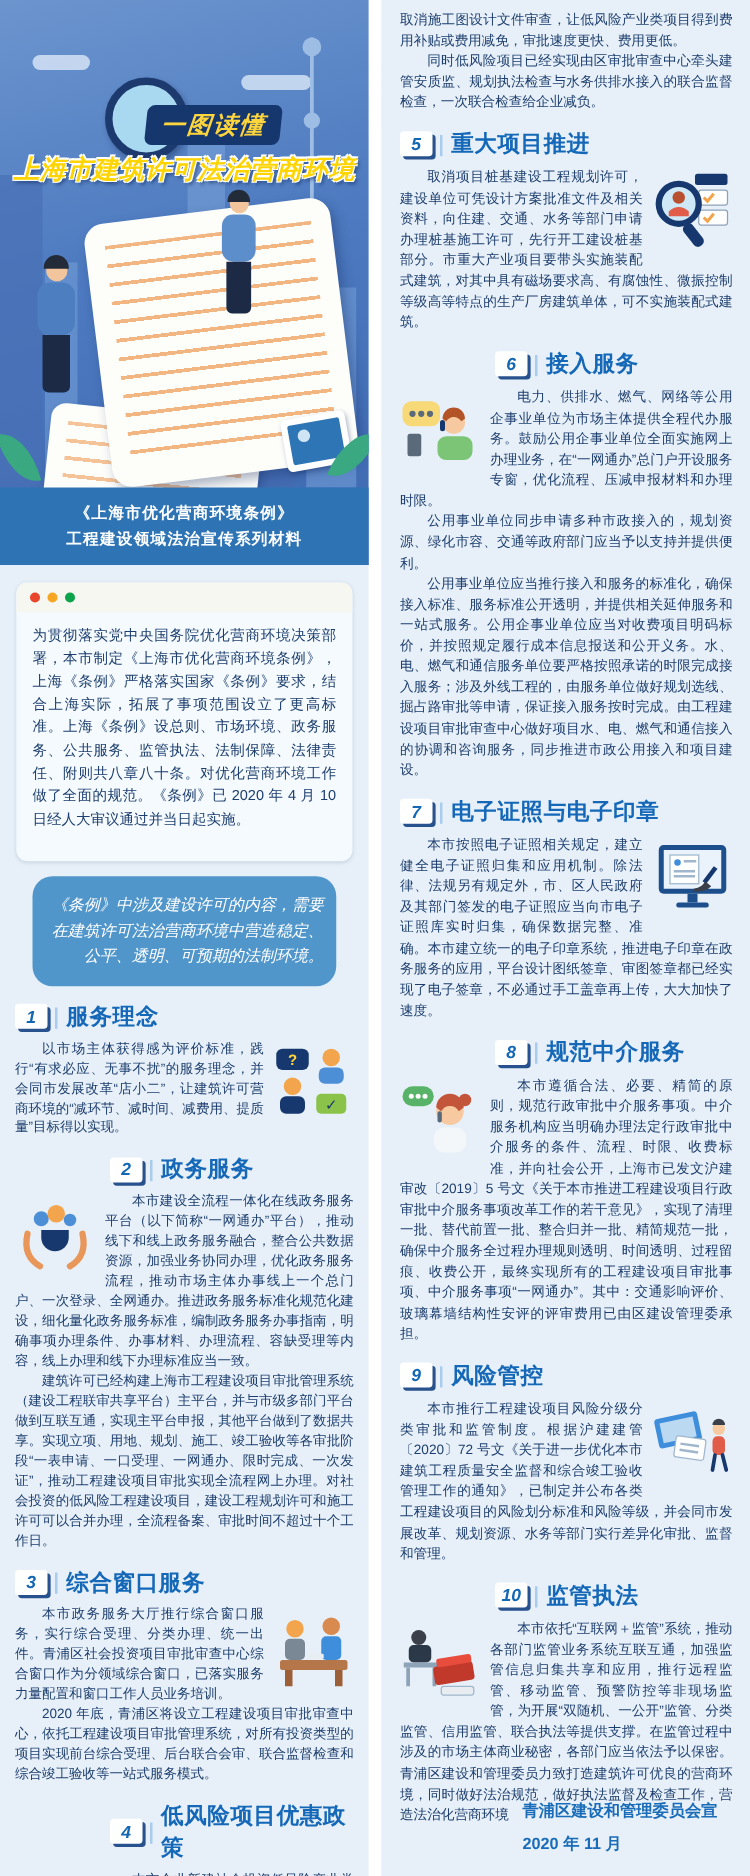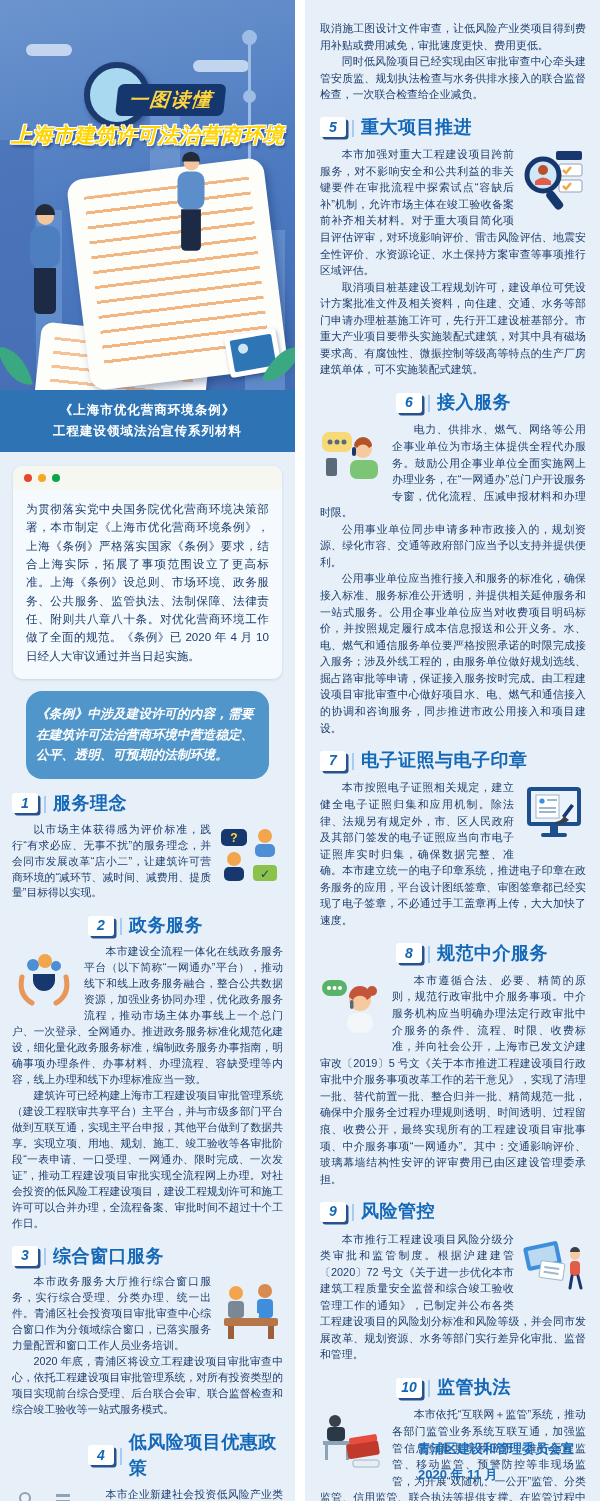--- a/index.html
+++ b/index.html
@@ -1,21 +1,21 @@
 <!DOCTYPE html>
 <html><head>
 <meta charset="utf-8">
 <style>
   html,body{margin:0;padding:0;background:#fff;}
   .page{width:600px;height:1501px;display:flex;background:#fff;overflow:hidden;
         font-family:"Liberation Sans","DejaVu Sans",sans-serif;color:#1d3e6e;}
   .col{overflow:hidden;background:#e7f0f8;box-sizing:border-box;}
   .col-left{width:296px;}
   .gutter{width:10px;background:#ffffff;flex:none;}
-  .col-right{width:296px;position:relative;padding:20px 14px 64px 15px;
+  .col-right{width:296px;position:relative;padding:8px 14px 64px 15px;
              font-size:10.9px;line-height:1.52;}
 
   
   .hero{position:relative;height:452px;overflow:hidden;
         background:linear-gradient(165deg,#6c95ce 0%,#4d7ac0 45%,#3e69b1 100%);}
   .bld{position:absolute;bottom:62px;background:#5d87c6;opacity:.65;}
   .bld.b1{left:0;width:34px;height:250px;background:#486fb4;}
   .bld.b2{left:36px;width:26px;height:180px;background:#6f9ad4;}
   .bld.b3{left:150px;width:30px;height:300px;background:#7da6da;opacity:.5;}
   .bld.b4{right:60px;width:34px;height:210px;background:#456cb0;}
@@ -64,23 +64,23 @@
        display:flex;flex-direction:column;align-items:center;justify-content:center;gap:4px;}
   .hero-band div{color:#fff;font-weight:bold;font-size:12.5px;letter-spacing:1px;}
 
   
   .left-body{padding:0 12px;font-size:10.8px;line-height:1.48;}
   .browser-card{background:#f4fafd;border-radius:9px;margin:14px 1px 10px;overflow:hidden;
        box-shadow:0 1px 3px rgba(30,60,110,.15);}
   .card-bar{height:24px;background:#f7f7f2;display:flex;align-items:center;gap:6px;padding:0 11px;}
   .dot{width:8px;height:8px;border-radius:50%;}
   .dot.red{background:#e8452c}.dot.yel{background:#f6a623}.dot.grn{background:#0ba44a}
-  .card-body{padding:10px 13px 14px;font-size:11.6px;line-height:1.58;text-align:justify;color:#1d3e6e;}
+  .card-body{padding:10px 13px 24px;font-size:11.6px;line-height:1.58;text-align:justify;color:#1d3e6e;}
   .callout{background:#5096cb;border-radius:16px;margin:12px 14px 4px;padding:13px 10px;
-       color:#fff;font-weight:bold;font-style:italic;text-align:left;font-size:12.8px;line-height:1.62;}
+       color:#fff;font-weight:normal;font-style:italic;text-align:right;font-size:12.8px;line-height:1.62;}
 
   
   .sec{margin-top:6px;}
   .sec::after{content:"";display:table;clear:both;}
   .sec-h{display:flex;align-items:center;margin:11px 0 5px;}
   .sec-h.offset{padding-left:76px;}
   .badge{min-width:20px;height:20px;padding:0 3px;background:#fff;color:#1467b3;
        font-style:italic;font-weight:bold;font-size:14px;display:flex;align-items:center;
        justify-content:center;border-radius:3px;box-shadow:2.5px 2.5px 0 #28528d;}
   .vline{width:2px;height:17px;background:#a9cced;margin:2px 7px 0 6px;}
@@ -264,21 +264,20 @@
           <rect x="37" y="15" width="23" height="12" rx="2" fill="#fff" stroke="#8fa3b8"></rect>
           <path d="M41 21 l3 3 5-6" stroke="#f2a54c" stroke-width="2.5" fill="none"></path>
           <rect x="37" y="31" width="23" height="12" rx="2" fill="#fff" stroke="#8fa3b8"></rect>
           <path d="M41 37 l3 3 5-6" stroke="#f2a54c" stroke-width="2.5" fill="none"></path>
           <circle cx="21" cy="26" r="16" fill="#cfe8f7" stroke="#17386e" stroke-width="5"></circle>
           <circle cx="21" cy="21" r="5" fill="#b8502f"></circle>
           <path d="M13 32 q8 -7 16 0 v4 h-16 z" fill="#e25c4a"></path>
           <rect x="28" y="41" width="9" height="21" rx="4" transform="rotate(-38 32 51)" fill="#17386e"></rect>
         </svg>
       </div>
-      <p class="para">本市加强对重大工程建设项目跨前服务，对不影响安全和公共利益的非关键要件在审批流程中探索试点“容缺后补”机制，允许市场主体在竣工验收备案前补齐相关材料。对于重大项目简化项目评估评审，对环境影响评价、雷击风险评估、地震安全性评价、水资源论证、水土保持方案审查等事项推行区域评估。</p>
       <p class="para">取消项目桩基建设工程规划许可，建设单位可凭设计方案批准文件及相关资料，向住建、交通、水务等部门申请办理桩基施工许可，先行开工建设桩基部分。市重大产业项目要带头实施装配式建筑，对其中具有磁场要求高、有腐蚀性、微振控制等级高等特点的生产厂房建筑单体，可不实施装配式建筑。</p>
     </div>
 
     <div class="sec">
       <div class="sec-h offset">
         <span class="badge">6</span>
         <span class="vline"></span>
         <span class="sec-title">接入服务</span>
       </div>
       <div class="icon fl">

